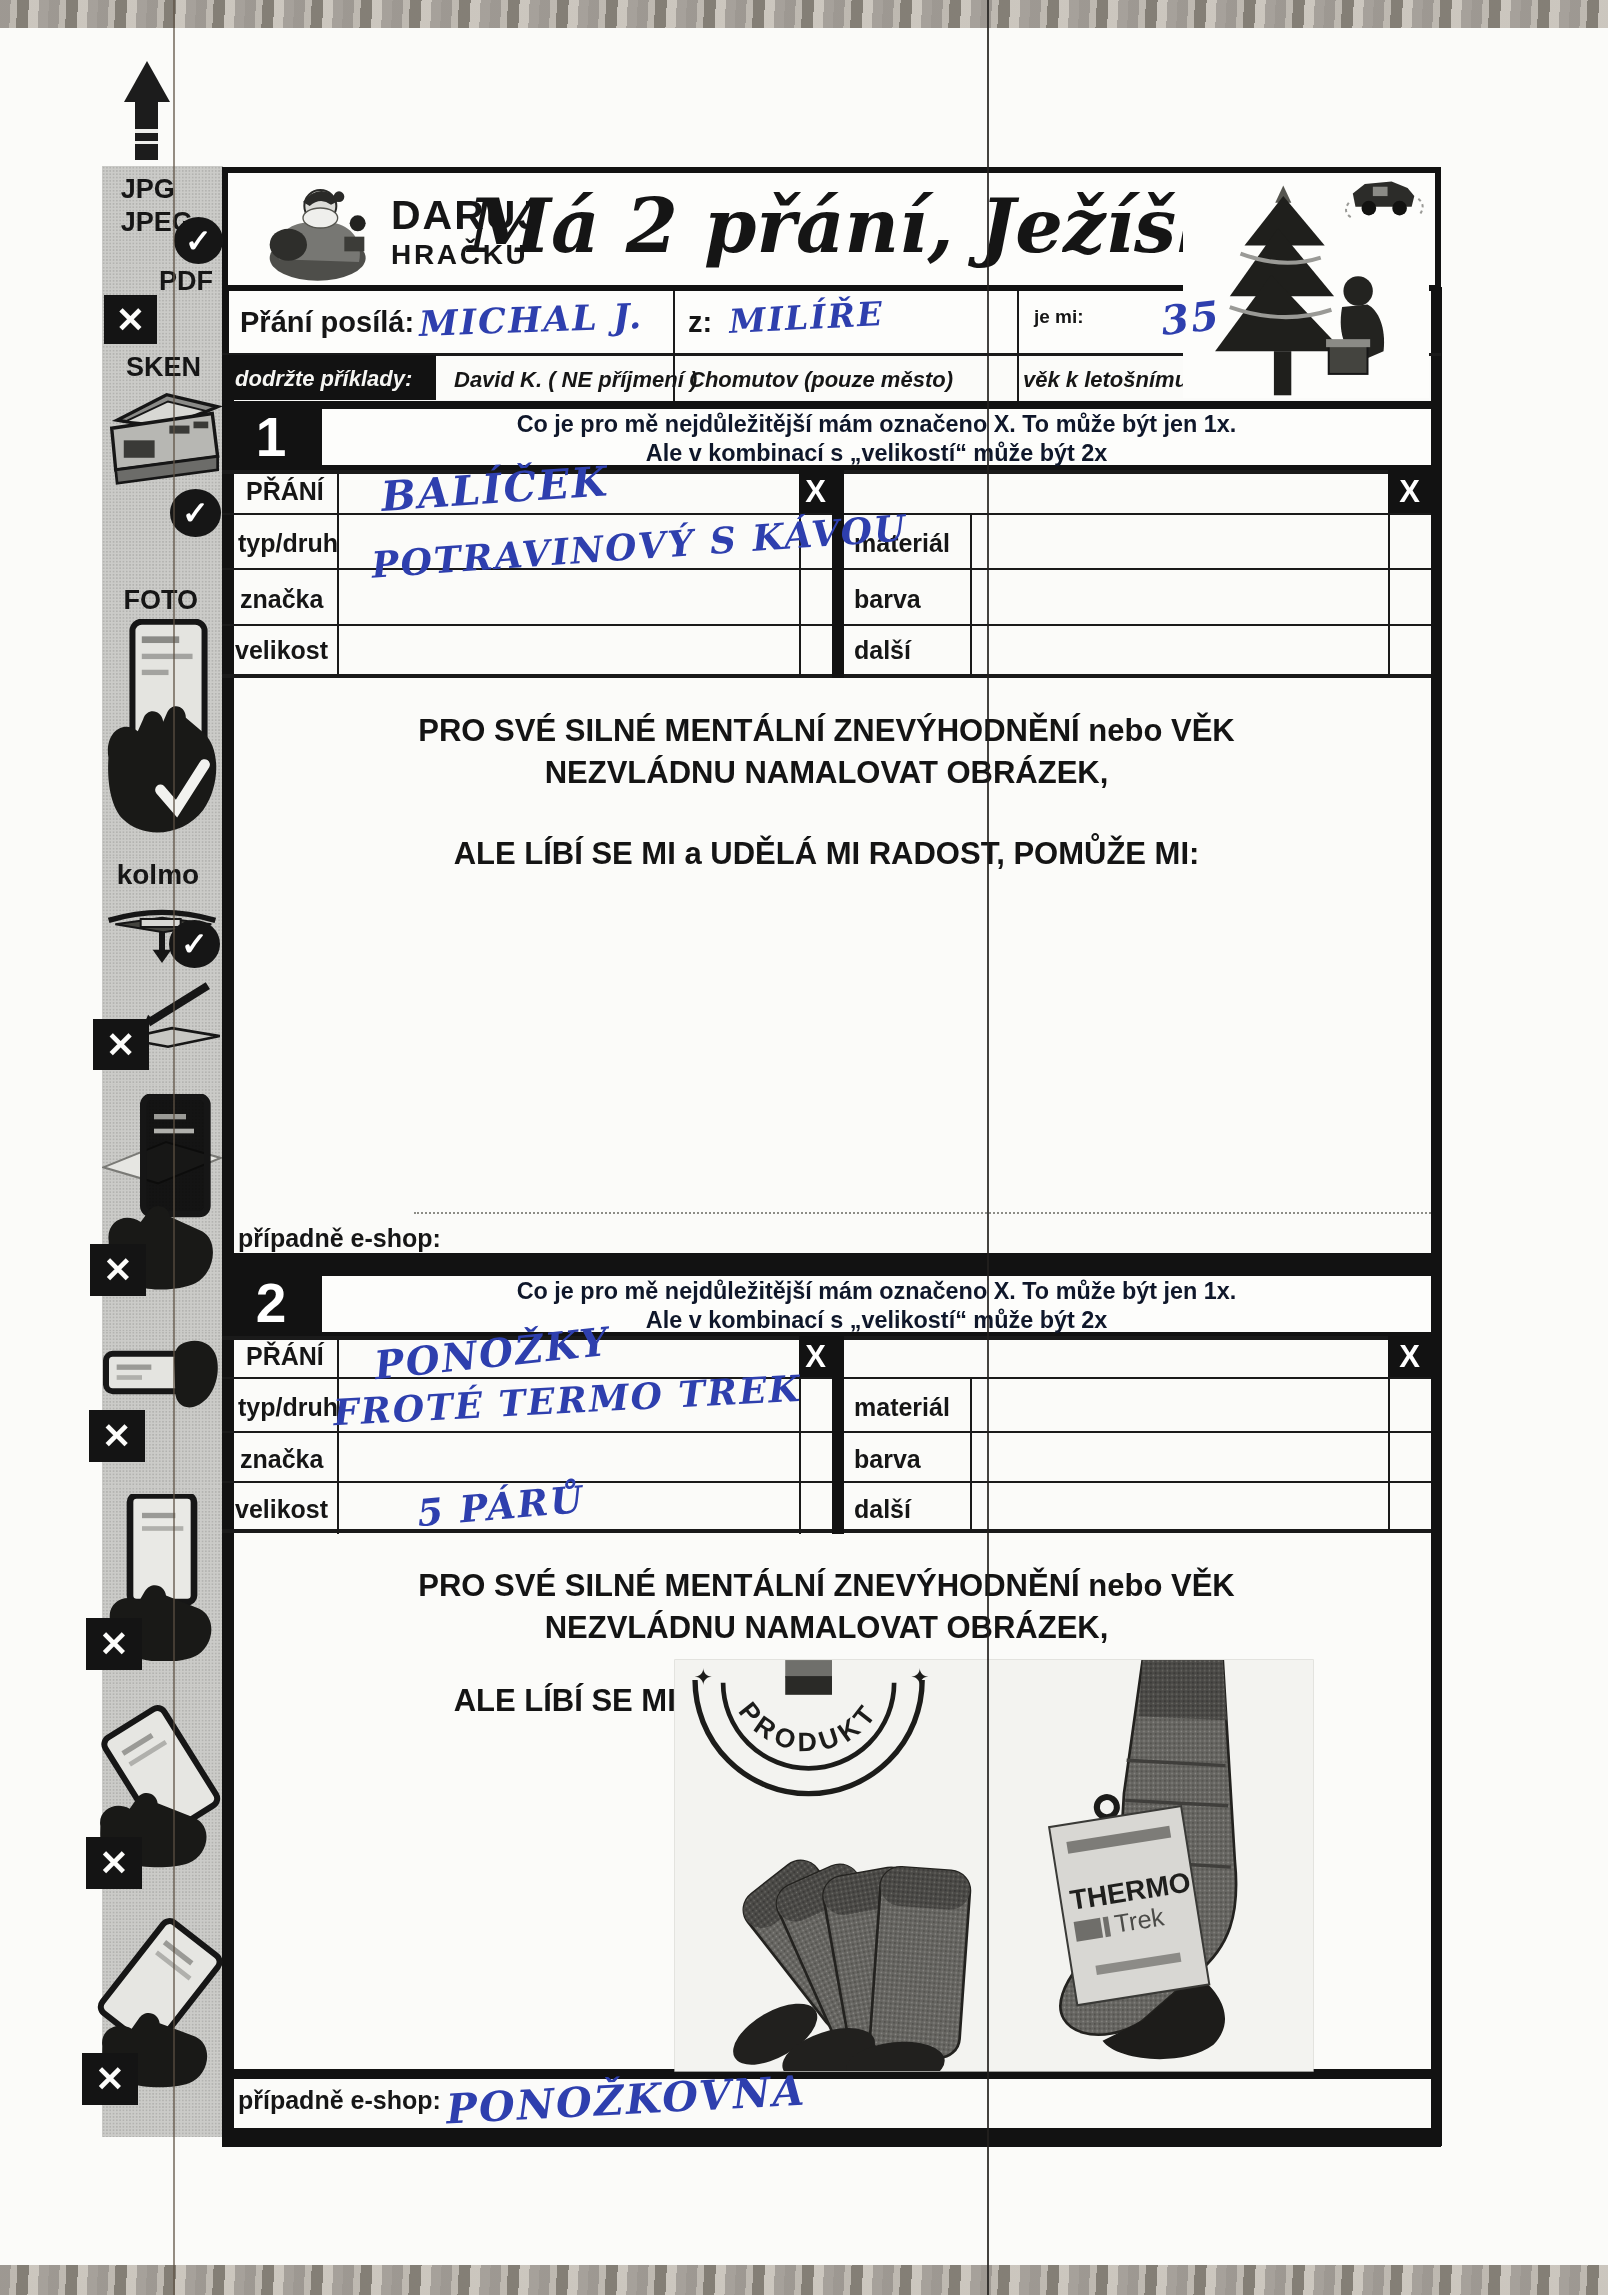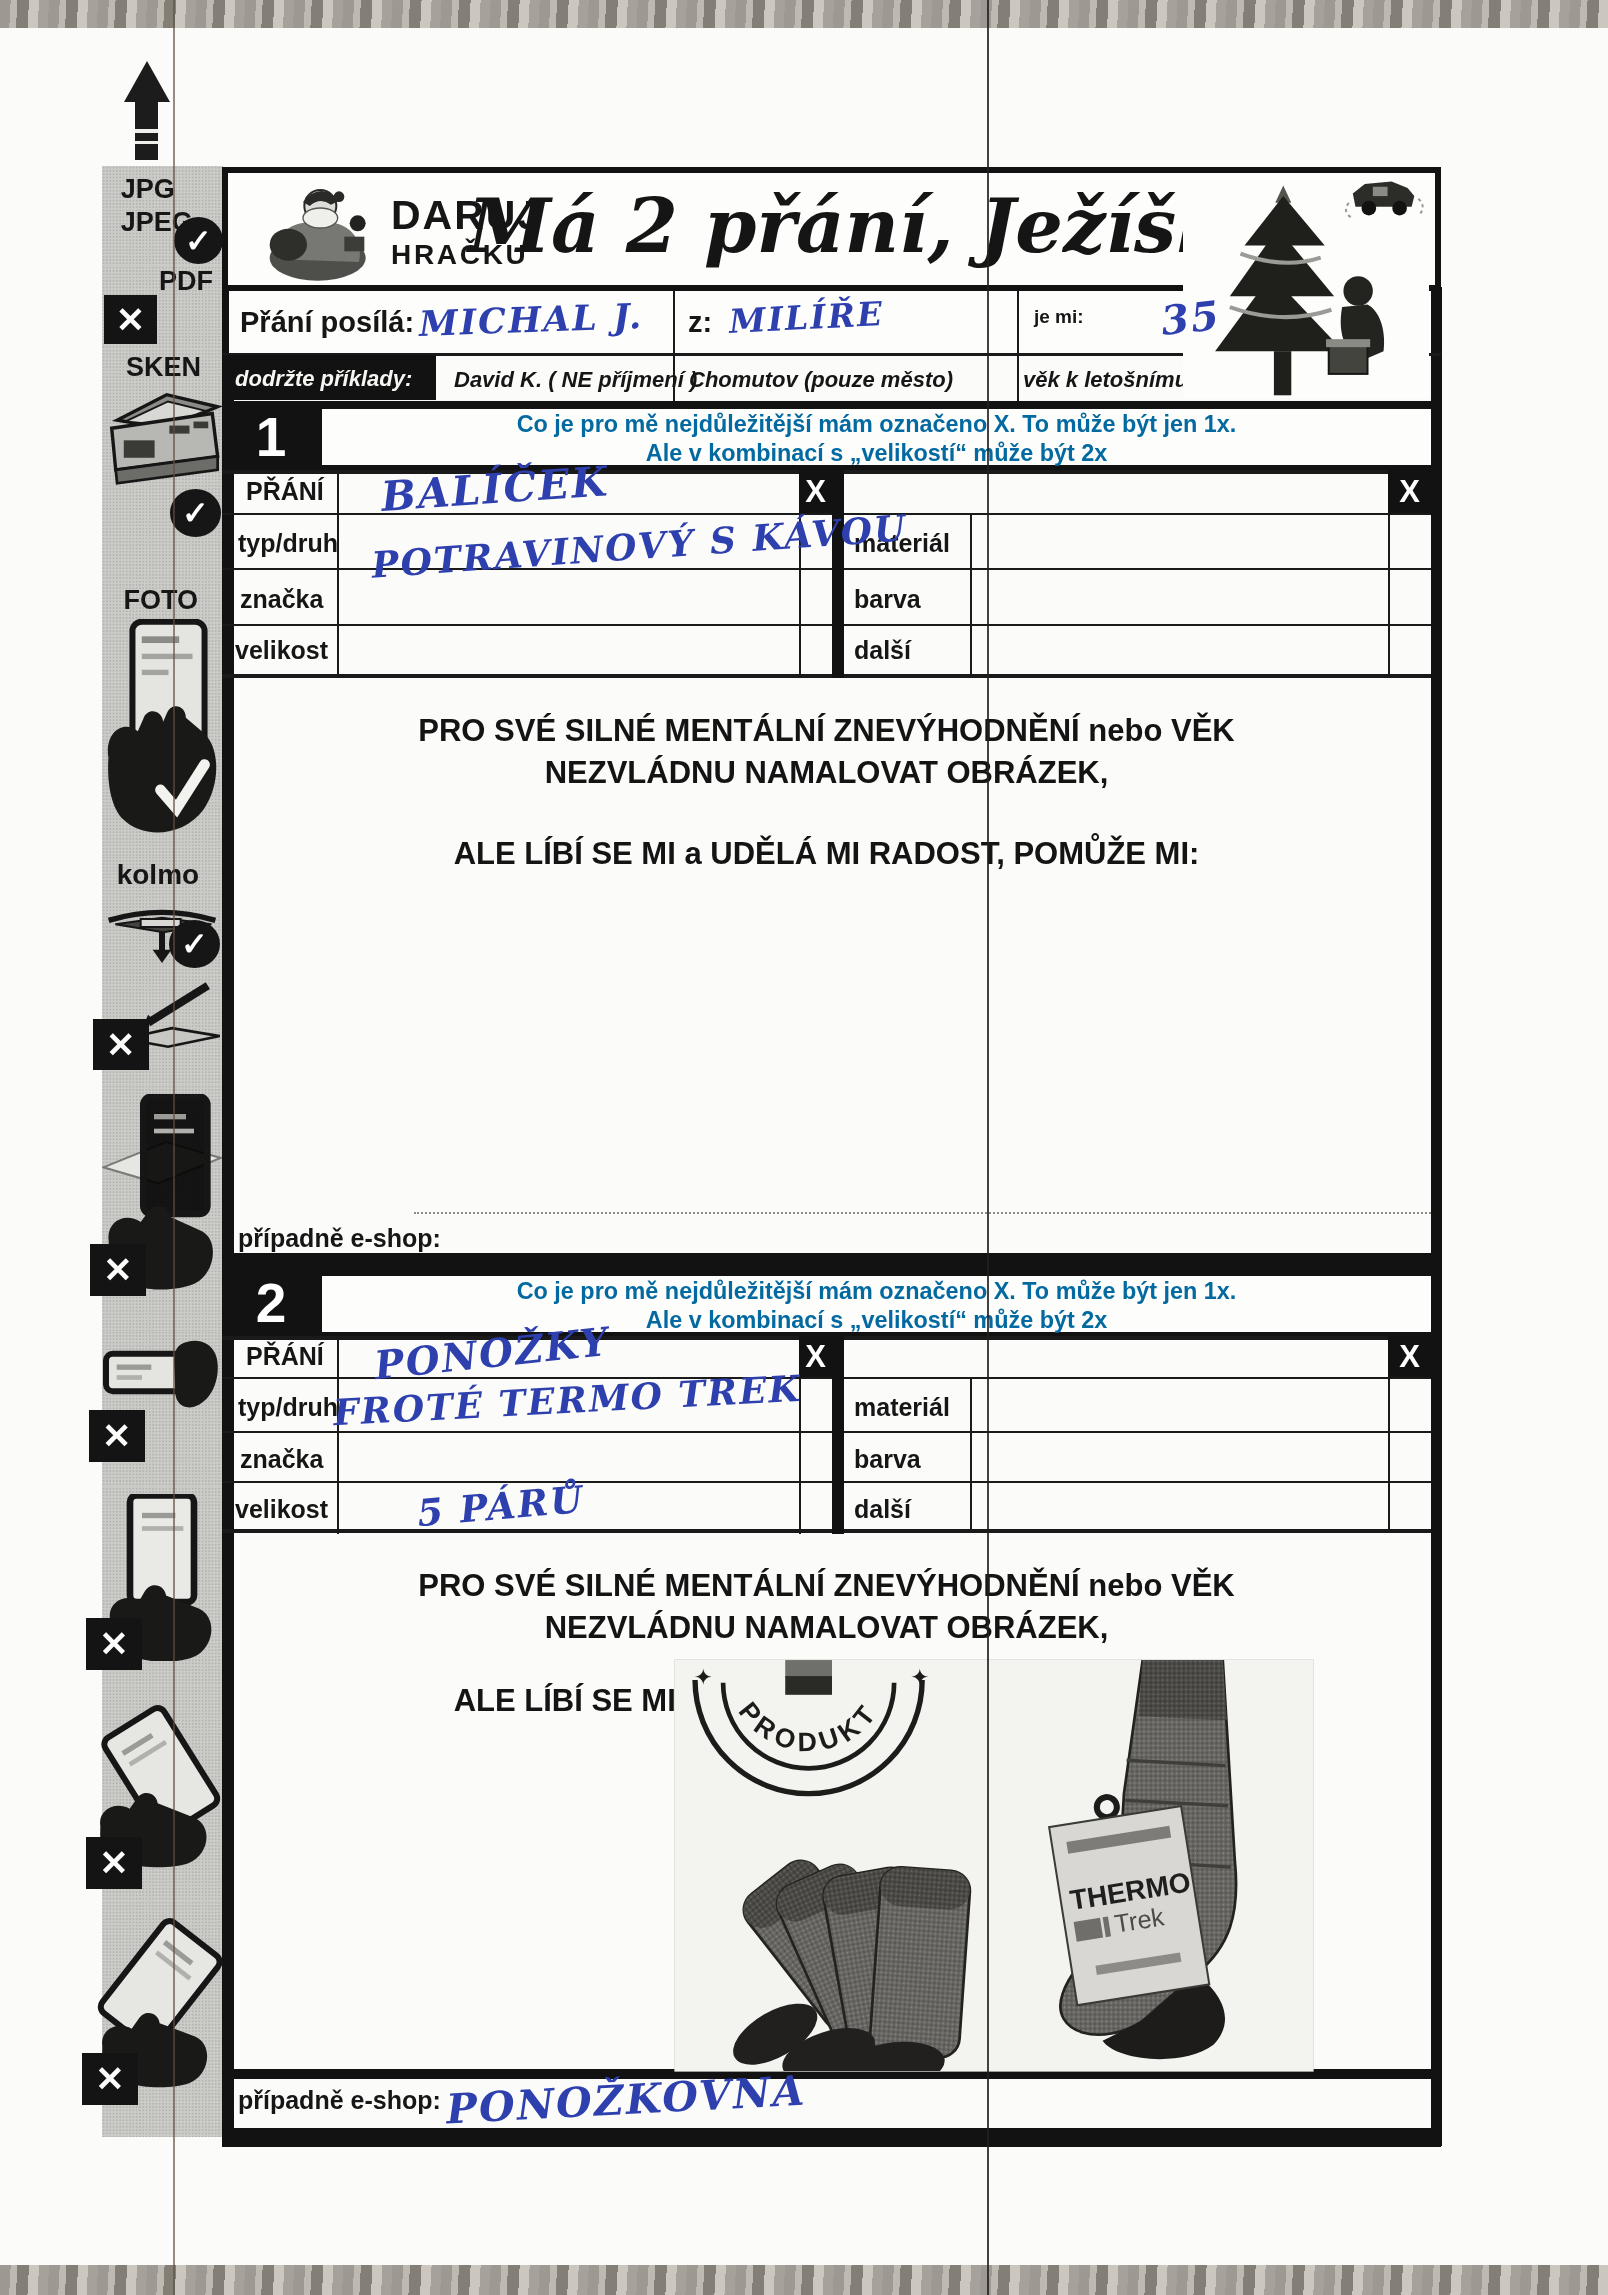--- a/index.html
+++ b/index.html
@@ -16,21 +16,21 @@
   .xcell{background:#121212;color:#fff;display:flex;align-items:center;justify-content:center;
          font-weight:bold;font-size:31px;z-index:20;}
   .chk{background:#161616;border-radius:50%;color:#fff;display:flex;align-items:center;
        justify-content:center;font-weight:bold;font-size:32px;z-index:12;}
   .xbox{background:#141414;color:#fdfdfb;display:flex;align-items:center;justify-content:center;
         font-weight:bold;font-size:35px;z-index:12;}
   .sstrip{background-color:#cbcbc8;background-image:radial-gradient(#b3b3b0 0.8px,transparent 0.8px);
           background-size:3.3px 3.3px;border-bottom:2px solid #4e4e4a;}
   .mottle{background:repeating-linear-gradient(93deg,#8d8780 0 10.7px,#b3ada4 10.7px 17.4px,#6f695f 17.4px 29px,
           #c3bdb4 29px 39px,#97918a 39px 49px);opacity:.85;}
-  .instr{font-weight:bold;font-size:23.4px;line-height:29px;text-align:center;color:#0369a1;}
+  .instr{font-weight:bold;font-size:23.4px;line-height:29px;text-align:center;color:#0f172a;}
   .disc{font-weight:bold;font-size:31px;white-space:nowrap;text-align:center;width:1209px;left:222px;}
   .eshop-lbl{font-weight:bold;font-size:25px;}
   .sideicon{z-index:11;}
 </style>
 </head>
 <body>
 
 <div class="page">
 
   <div class="abs mottle" style="left:0;top:0;width:1609px;height:28px;"></div>

